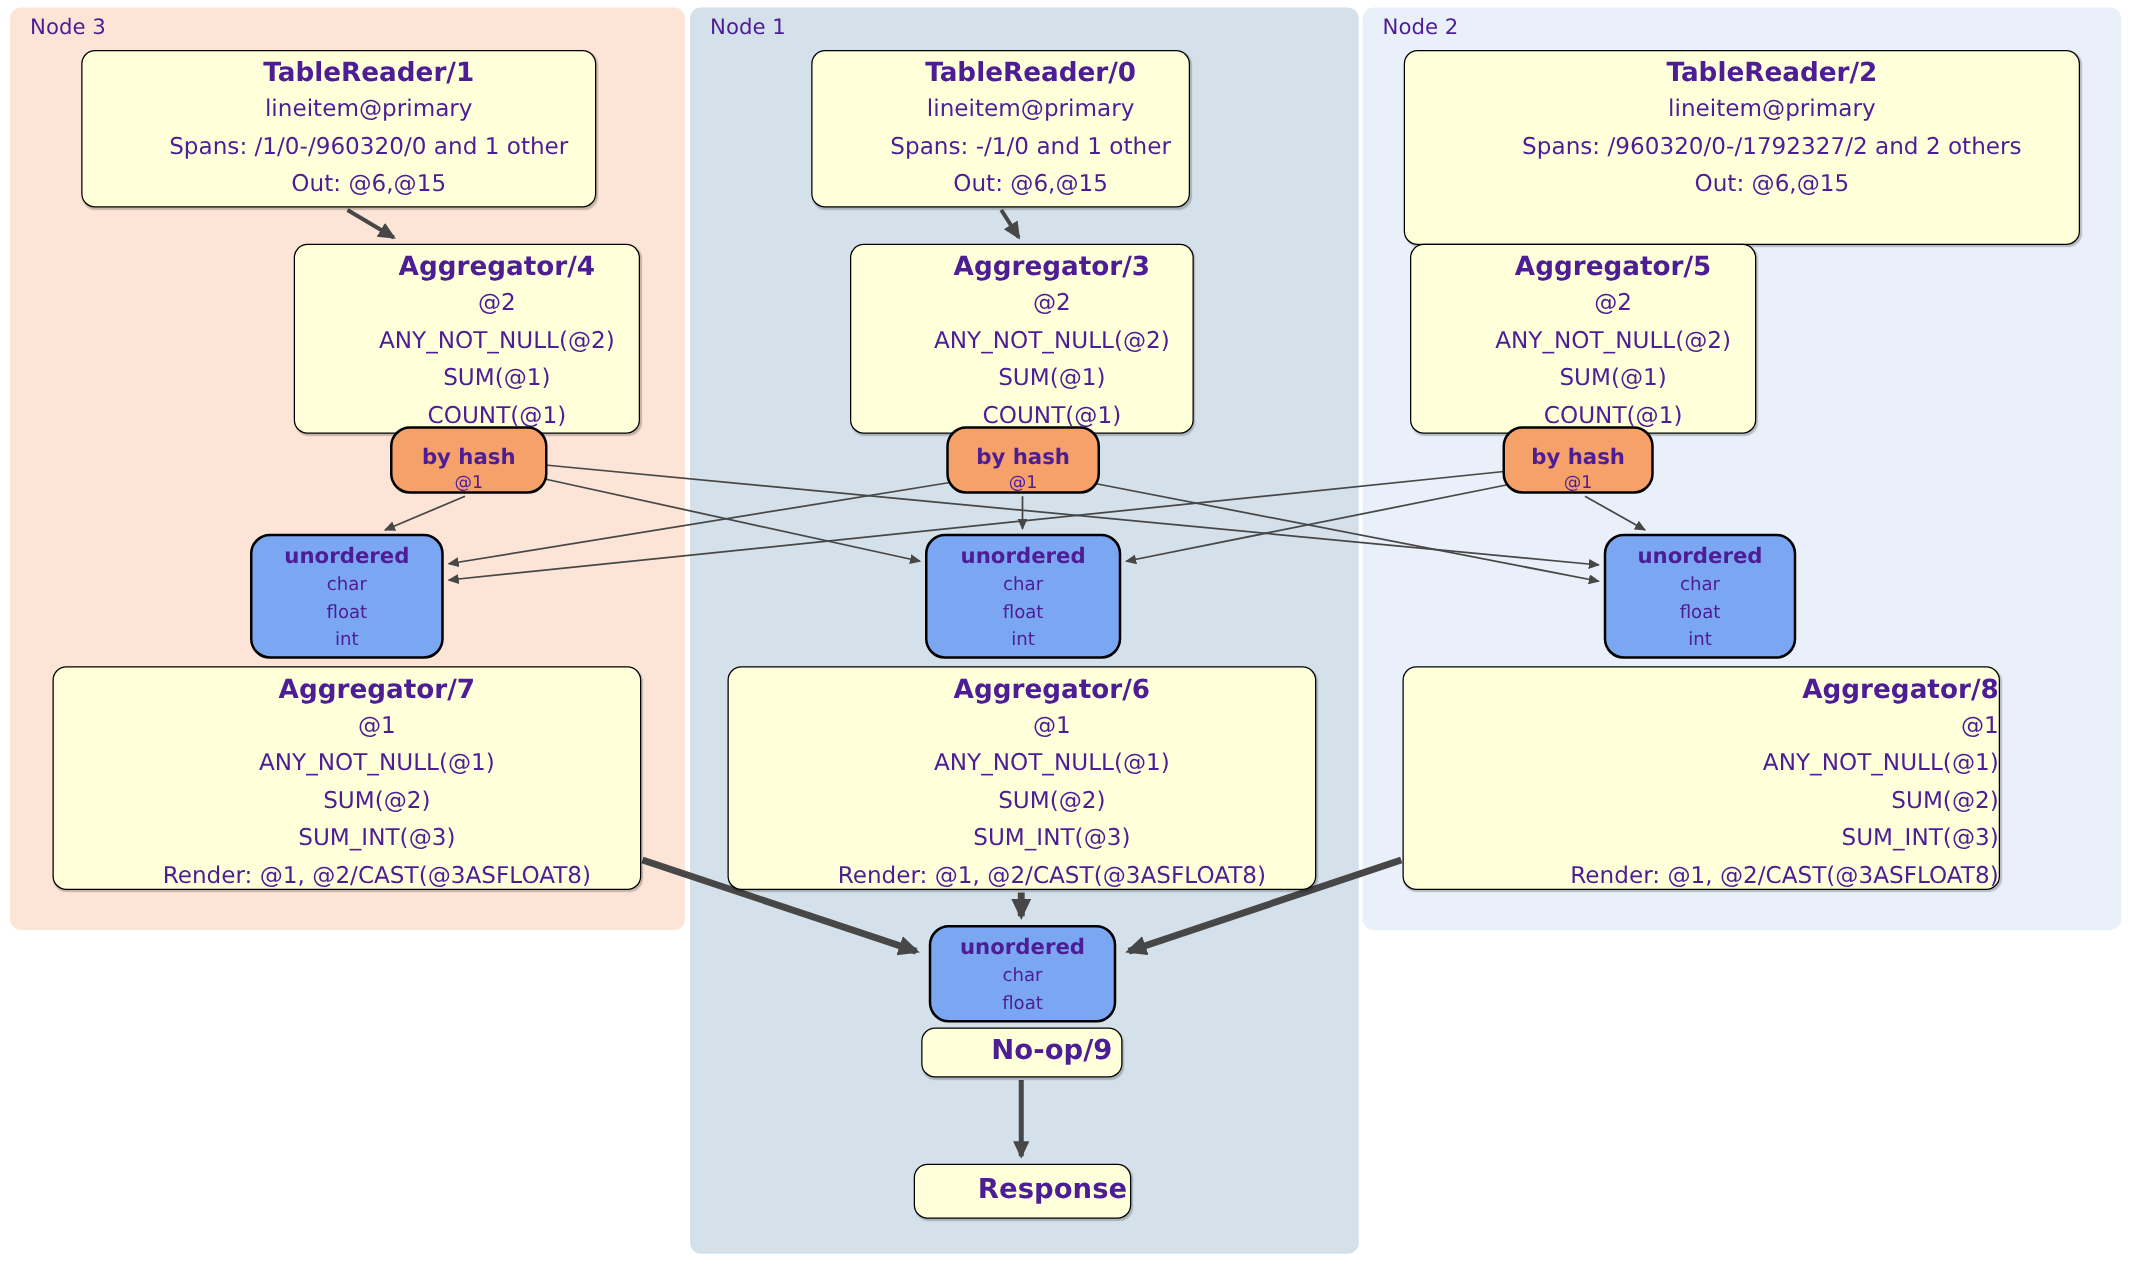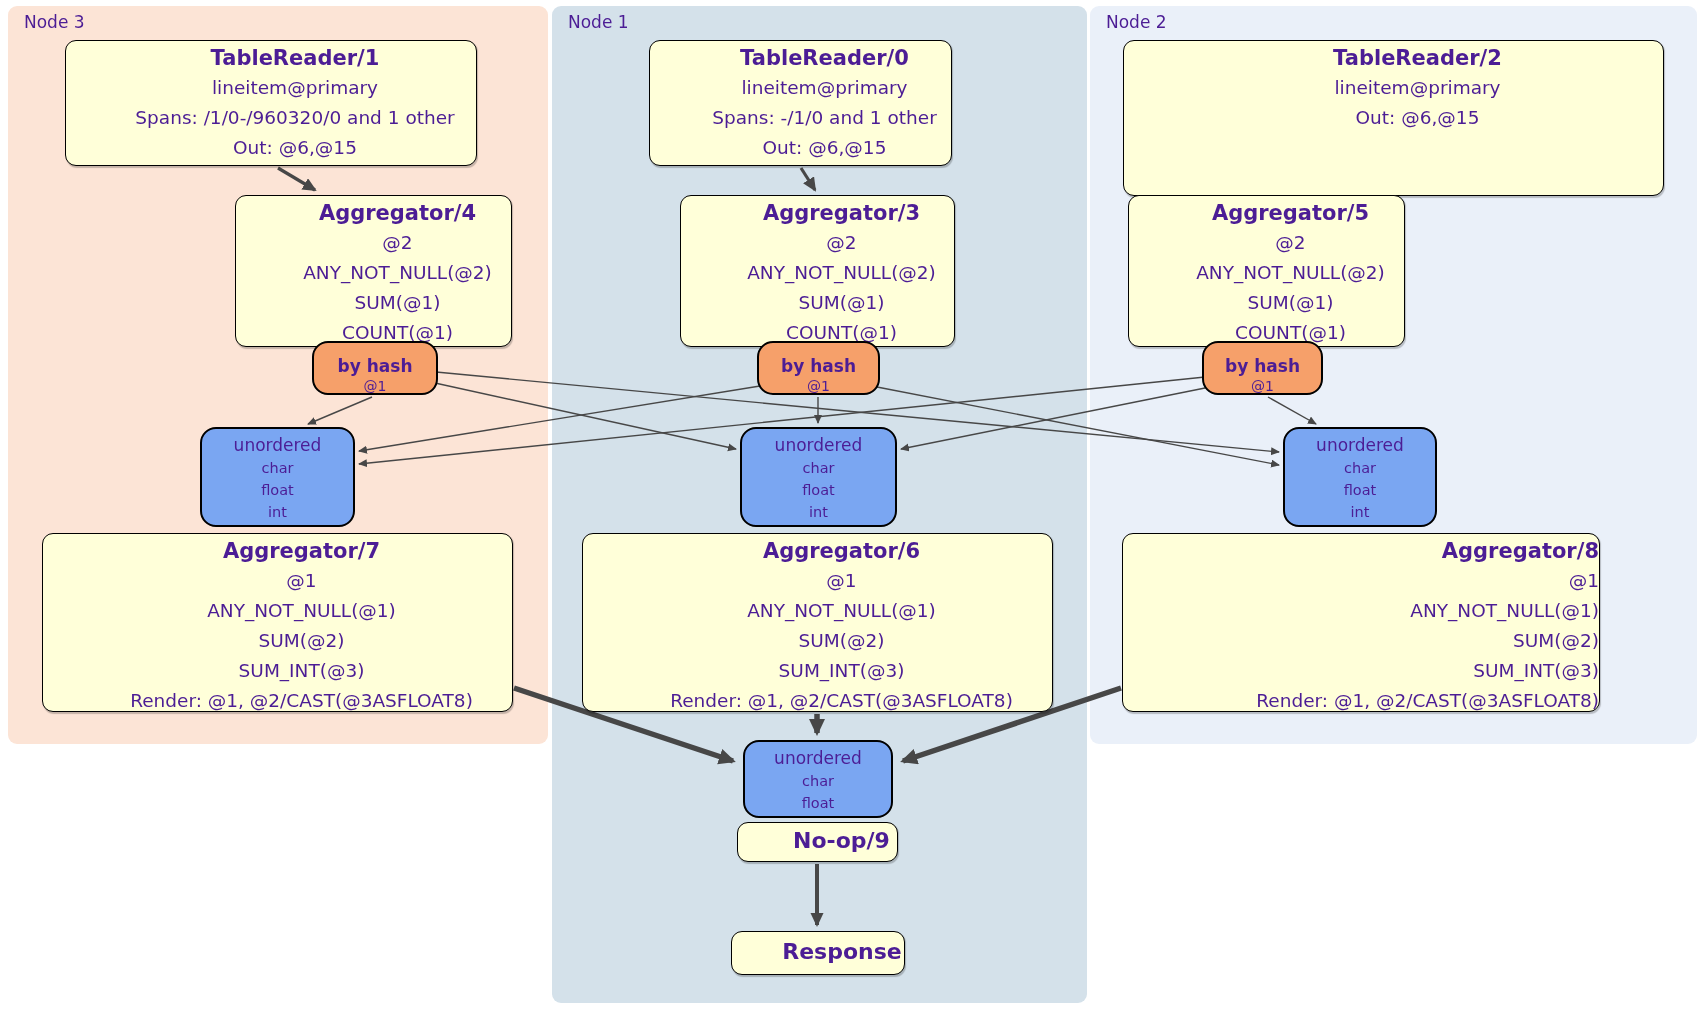--- a/index.html
+++ b/index.html
@@ -15,21 +15,21 @@
         border-radius:11px;text-align:center;box-sizing:border-box;
         box-shadow:1px 1.5px 1px rgba(0,0,0,0.22);padding-left:48px;}
   .pbox .t{font-weight:bold;font-size:21px;line-height:30px;padding-top:2px;}
   .pbox .l{font-size:18.5px;line-height:30px;white-space:nowrap;}
   .router{position:absolute;z-index:3;background:#f6a06a;border:2px solid #000;
           border-radius:16px;text-align:center;box-sizing:border-box;}
   .router .t{font-weight:bold;font-size:17px;line-height:22px;padding-top:12px;}
   .router .l{font-size:14px;line-height:18px;}
   .sync{position:absolute;z-index:2;background:#7aa6f2;border:2px solid #000;
         border-radius:16px;text-align:center;box-sizing:border-box;}
-  .sync .t{font-weight:normal;font-size:17px;line-height:24px;padding-top:4px;text-align:center;}
+  .sync .t{font-weight:bold;font-size:17px;line-height:24px;padding-top:4px;text-align:center;}
   .sync .l{font-size:14.5px;line-height:22px;}
   .mini .t{font-size:22px;line-height:36px;padding-top:0;}
   .resp .t{line-height:40px;}
 </style>
 </head>
 <body>
 
 <div class="stage">
 
   <div class="region region-node3">
@@ -140,20 +140,21 @@
       <div class="l">SUM(@2)</div>
       <div class="l">SUM_INT(@3)</div>
       <div class="l">Render: @1, @2/CAST(@3ASFLOAT8)</div>
     </div>
   </div>
 
   <div>
     <div class="pbox" style="left:1123px;top:40px;width:541px;height:156px;">
       <div class="t">TableReader/2</div>
       <div class="l">lineitem@primary</div>
+      <div class="l">Spans: /960320/0-/1792327/2 and 2 others</div>
       <div class="l">Out: @6,@15</div>
     </div>
     <div class="pbox" style="left:1128px;top:195px;width:277px;height:152px;">
       <div class="t">Aggregator/5</div>
       <div class="l">@2</div>
       <div class="l">ANY_NOT_NULL(@2)</div>
       <div class="l">SUM(@1)</div>
       <div class="l">COUNT(@1)</div>
     </div>
     <div class="router" style="left:1202px;top:341px;width:121px;height:54px;">

